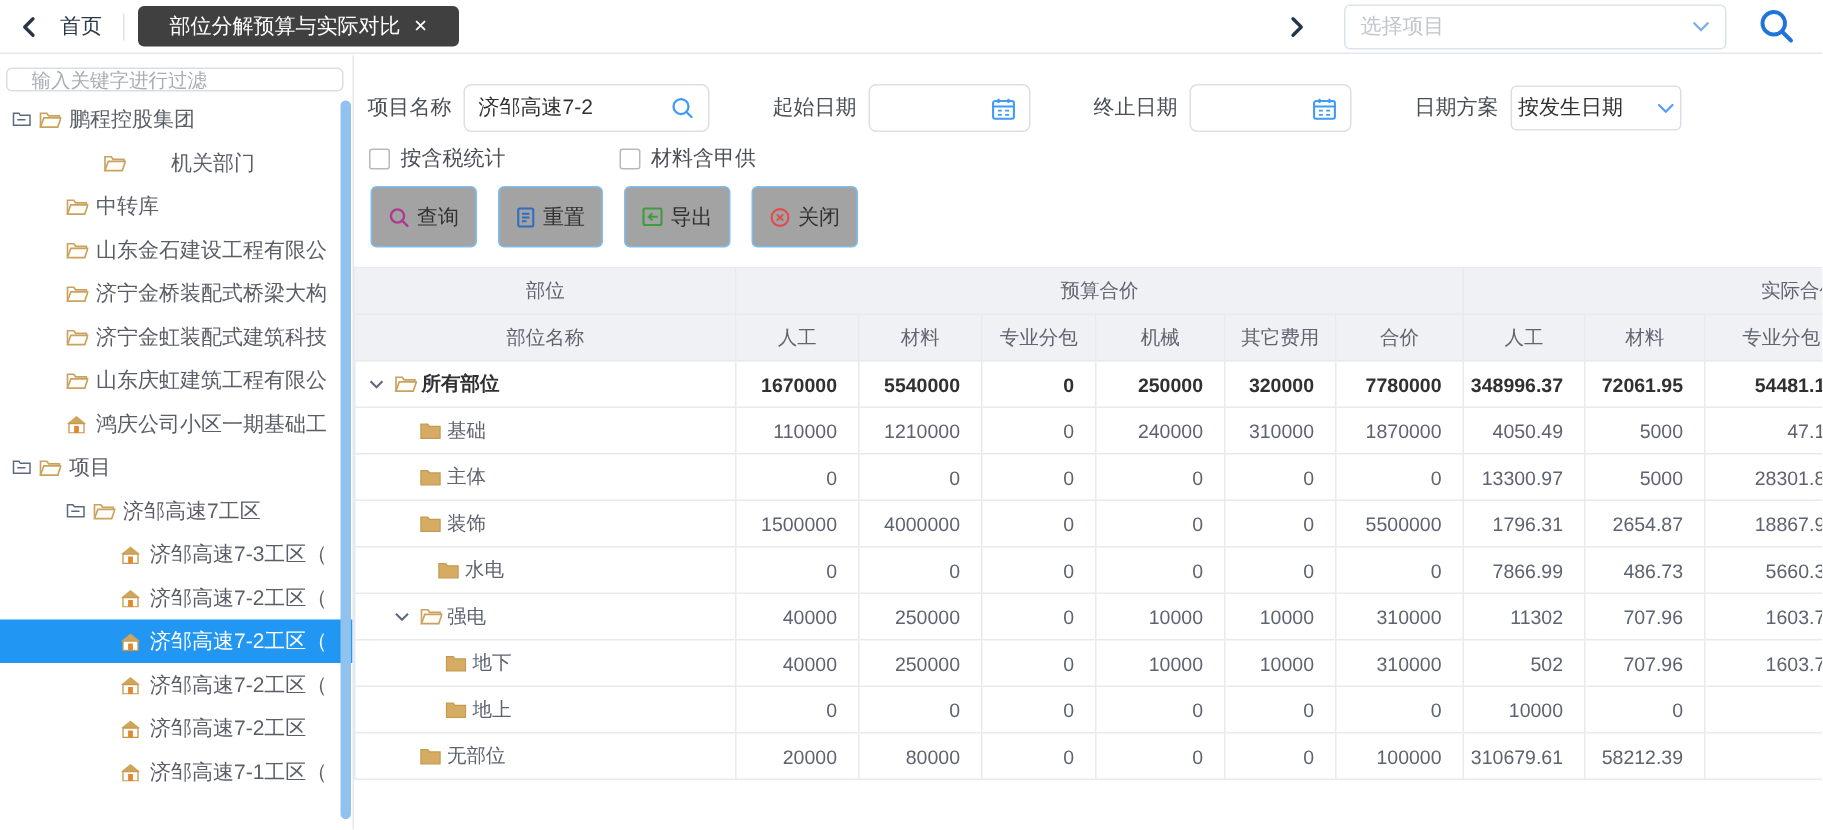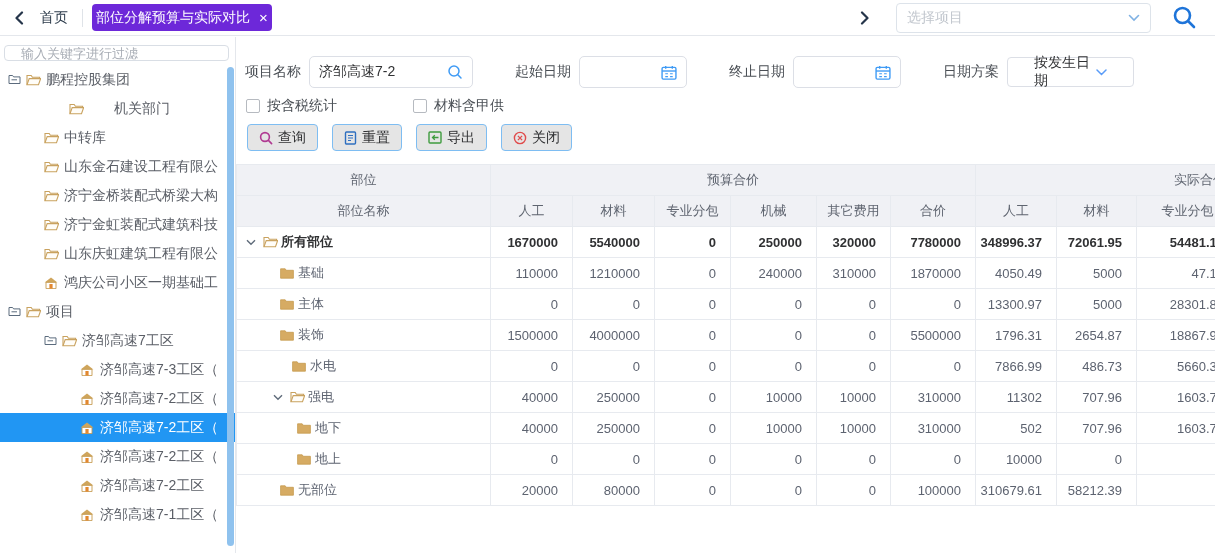--- a/index.html
+++ b/index.html
@@ -7,22 +7,22 @@
               font-family:"Liberation Sans","DejaVu Sans",sans-serif; }
   body { position:relative; font-size:14px; color:#303133; }
 
   
   .topbar { height:36px; display:flex; align-items:center; padding-left:14px;
             border-bottom:1px solid #e4e7ec; background:#fff; }
   .nav-chev { display:flex; align-items:center; cursor:pointer; }
   .nav-chev.back { margin-right:16px; }
   .home-tab { font-size:14px; color:#2b3a4a; margin-right:14px; cursor:pointer; }
   .tab-divider { width:1px; height:18px; background:#dfe3e8; margin-right:9px; }
-  .active-tab { height:27px; display:flex; align-items:center; gap:9px; padding:0 4px;
-                background:#6d28d9; color:#fff; border-radius:4px; font-size:14px; cursor:pointer; }
+  .active-tab { height:27px; display:flex; align-items:center; gap:9px; padding:0 21px;
+                background:#404040; color:#fff; border-radius:4px; font-size:14px; cursor:pointer; }
   .active-tab .tab-close { font-size:15px; line-height:1; cursor:pointer; }
   .nav-chev.fwd { margin-left:auto; }
   .proj-select { width:255px; height:30px; border:1px solid #dde3ea; border-radius:4px;
                  display:flex; align-items:center; padding:0 10px; margin-left:26px; background:#fff; }
   .proj-select .ph { color:#c2c7ce; font-size:14px; }
   .proj-select .sel-chev { margin-left:auto; display:flex; }
   .top-search { margin:0 18px 0 21px; display:flex; cursor:pointer; }
 
   
   .layout { position:absolute; top:37px; left:0; right:0; bottom:0; display:flex; }
@@ -48,34 +48,34 @@
   
   .form-row { display:flex; align-items:center; margin:19px 0 0 9px; height:32px; }
   .f-label { color:#4a4f55; font-size:14px; flex:0 0 auto; }
   .f-input { height:32px; border:1px solid #dcdfe6; border-radius:5px; background:#fff;
              display:flex; align-items:center; padding:0 9px; margin-left:8px; }
   .f-input input { border:none; outline:none; font-size:14px; color:#303133; width:100%;
                    font-family:inherit; background:transparent; }
   .f-input .in-ico { margin-left:6px; display:flex; flex:0 0 auto; cursor:pointer; }
   .w-name { width:164px; } .w-date { width:108px; }
   .gap { width:42px; flex:0 0 42px; }
-  .f-select { width:127px; height:30px; border:1px solid #dcdfe6; border-radius:4px; margin-left:8px;
-              display:flex; align-items:center; padding:0 26px; cursor:pointer; }
+  .f-select { width:114px; height:30px; border:1px solid #dcdfe6; border-radius:4px; margin-left:8px;
+              display:flex; align-items:center; padding:0 4px; cursor:pointer; }
   .f-select .sel-txt { font-size:14px; color:#303133; }
   .f-select .sel-chev { margin-left:auto; display:flex; }
 
   .check-row { display:flex; align-items:center; margin:9px 0 0 10px; height:18px; }
   .checkbox { width:14px; height:14px; border:1px solid #b6bac0; border-radius:2px; background:#fff;
               cursor:pointer; flex:0 0 14px; }
   .check-label { margin-left:7px; font-size:14px; color:#4a4f55; }
   .check-gap { width:76px; }
 
   .toolbar { display:flex; align-items:center; margin:9px 0 0 11px; gap:14px; }
-  .tbtn { height:27px; display:flex; align-items:center; gap:5px; padding:0 11px;
-          background:#e5e5e5; border:1px solid #7ebdf2; border-radius:4px; cursor:pointer;
+  .tbtn { height:41px; display:flex; align-items:center; gap:5px; padding:0 11px;
+          background:#a3a3a3; border:1px solid #7ebdf2; border-radius:4px; cursor:pointer;
           font-size:14px; color:#303133; font-family:inherit; }
   .tbtn .bico { display:flex; }
 
   
   .table-wrap { margin-top:13px; width:979px; overflow:hidden; }
   table { border-collapse:collapse; table-layout:fixed; width:1002px; }
   th, td { border:1px solid #e7eaef; font-size:13px; height:31px; padding:0; }
   thead th { background:#f0f1f5; color:#5f6570; font-weight:400; text-align:center; }
   th.actual-group { text-align:left; padding-left:198px; white-space:nowrap; overflow:visible; }
   td.num-cell { text-align:right; padding-right:14px; color:#5d6370; white-space:nowrap; }
@@ -556,21 +556,21 @@
               <td class="num-cell">0</td>
               <td class="num-cell">0</td>
               <td class="num-cell">0</td>
               <td class="num-cell">0</td>
               <td class="num-cell">7866.99</td>
               <td class="num-cell">486.73</td>
               <td class="num-cell">5660.38</td>
             </tr>
             <tr class="trow">
               <td class="name-cell">
-                <div class="name-wrap" style="padding-left: 36px;">
+                <div class="name-wrap" style="padding-left: 26px;">
                   <span class="row-chev">
                     <svg width="10" height="7" viewBox="0 0 10 7">
                       <path d="M1 1.2l4 4 4-4" fill="none" stroke="#5f6b7a" stroke-width="1.4"></path>
                     </svg>
                   </span>
                   <span class="row-ico">
                     <svg width="15" height="12" viewBox="0 0 15 12">
                       <path d="M1 10.7V1.5h4.2l1.2 1.7h7.2v1.4" fill="none" stroke="#c9a25f" stroke-width="1.1"></path>
                       <path d="M3.2 4.6h11.4l-2.1 6.1H1z" fill="#fffdf8" stroke="#c9a25f" stroke-width="1.1"></path>
                     </svg>

